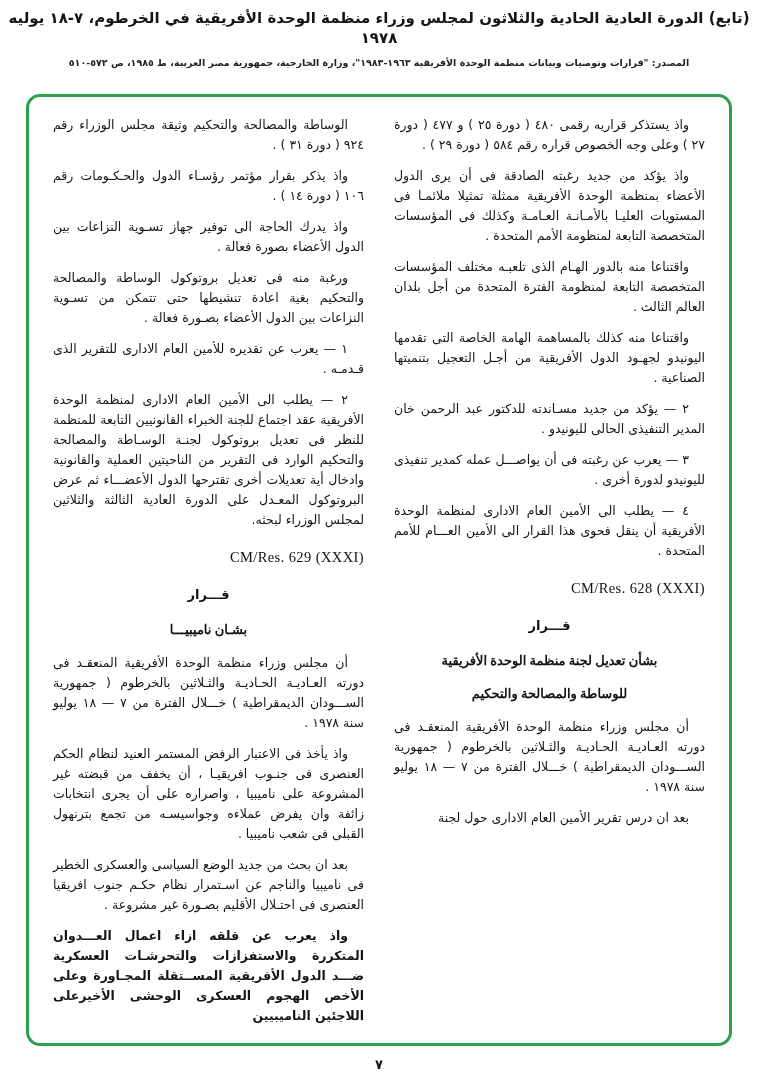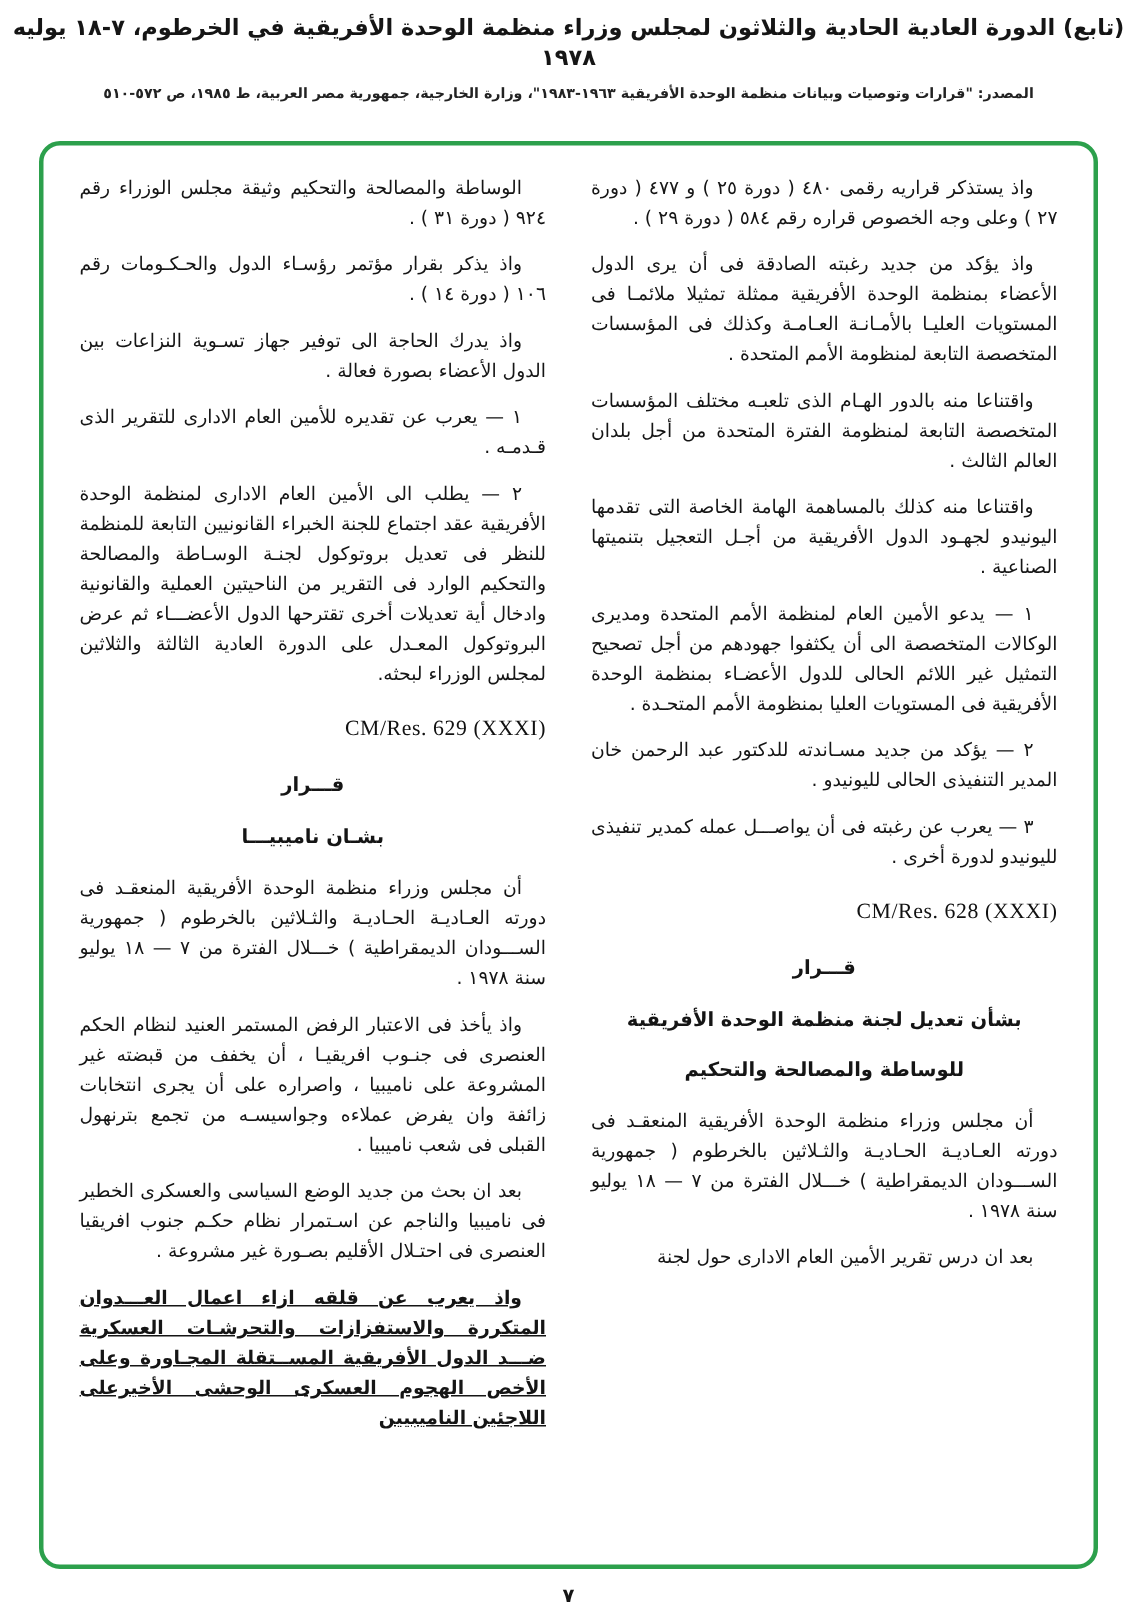--- a/index.html
+++ b/index.html
@@ -56,21 +56,20 @@
     font-size: 12.5px;
     line-height: 1.6;
     text-align: justify;
   }
   .block.p {
     margin: 0 0 11px 0;
     text-indent: 16px;
   }
   .block.bold {
     font-weight: bold;
-    text-decoration: underline;
   }
   .block.ref {
     direction: ltr;
     text-align: right;
     font-family: "Liberation Serif", serif;
     font-size: 14.5px;
     letter-spacing: 0.4px;
     margin: 16px 0 16px 0;
     text-indent: 0;
     color: #111;
@@ -81,20 +80,21 @@
     font-size: 13px;
     margin: 4px 0 14px 0;
     letter-spacing: 1px;
   }
   .block.subheading {
     text-align: center;
     font-weight: bold;
     font-size: 13px;
     margin: 0 0 12px 0;
     line-height: 1.6;
+    font-family: Liberation Serif, serif;
   }
   .page-number {
     position: absolute;
     bottom: 6px;
     left: 0;
     right: 0;
     text-align: center;
     font-weight: bold;
     font-size: 13px;
   }
@@ -109,34 +109,35 @@
     <div class="header-line2">المصدر: "قرارات وتوصيات وبيانات منظمة الوحدة الأفريقية ١٩٦٣-١٩٨٣"، وزارة الخارجية، جمهورية مصر العربية، ط ١٩٨٥، ص ٥٧٢-٥١٠</div>
   </div>
 
   <div class="content-frame" style="border-color: rgb(44, 160, 76);">
     <div class="text-columns">
       <div class="col" id="col-right">
           <div class="block p">واذ يستذكر قراريه رقمى ٤٨٠ ( دورة ٢٥ ) و ٤٧٧ ( دورة ٢٧ ) وعلى وجه الخصوص قراره رقم ٥٨٤ ( دورة ٢٩ ) .</div>
           <div class="block p">واذ يؤكد من جديد رغبته الصادقة فى أن يرى الدول الأعضاء بمنظمة الوحدة الأفريقية ممثلة تمثيلا ملائمـا فى المستويات العليـا بالأمـانـة العـامـة وكذلك فى المؤسسات المتخصصة التابعة لمنظومة الأمم المتحدة .</div>
           <div class="block p">واقتناعا منه بالدور الهـام الذى تلعبـه مختلف المؤسسات المتخصصة التابعة لمنظومة الفترة المتحدة من أجل بلدان العالم الثالث .</div>
           <div class="block p">واقتناعا منه كذلك بالمساهمة الهامة الخاصة التى تقدمها اليونيدو لجهـود الدول الأفريقية من أجـل التعجيل بتنميتها الصناعية .</div>
-          <div class="block p">١ — يدعو الأمين العام لمنظمة الأمم المتحدة ومديرى الوكالات المتخصصة الى أن يكثفوا جهودهم من أجل تصحيح التمثيل غير اللائم الحالى للدول الأعضـاء بمنظمة الوحدة الأفريقية فى المستويات العليا بمنظومة الأمم المتحـدة .</div>
           <div class="block p">٢ — يؤكد من جديد مسـاندته للدكتور عبد الرحمن خان المدير التنفيذى الحالى لليونيدو .</div>
           <div class="block p">٣ — يعرب عن رغبته فى أن يواصـــل عمله كمدير تنفيذى لليونيدو لدورة أخرى .</div>
+          <div class="block p">٤ — يطلب الى الأمين العام الادارى لمنظمة الوحدة الأفريقية أن ينقل فحوى هذا القرار الى الأمين العـــام للأمم المتحدة .</div>
           <div class="block ref">CM/Res. 628 (XXXI)</div>
           <div class="block heading">قـــرار</div>
           <div class="block subheading">بشأن تعديل لجنة منظمة الوحدة الأفريقية</div>
           <div class="block subheading">للوساطة والمصالحة والتحكيم</div>
           <div class="block p">أن مجلس وزراء منظمة الوحدة الأفريقية المنعقـد فى دورته العـاديـة الحـاديـة والثـلاثين بالخرطوم ( جمهورية الســـودان الديمقراطية ) خـــلال الفترة من ٧ — ١٨ يوليو سنة ١٩٧٨ .</div>
           <div class="block p">بعد ان درس تقرير الأمين العام الادارى حول لجنة</div>
         </div>
       <div class="col" id="col-left">
           <div class="block p">الوساطة والمصالحة والتحكيم وثيقة مجلس الوزراء رقم ٩٢٤ ( دورة ٣١ ) .</div>
           <div class="block p">واذ يذكر بقرار مؤتمر رؤسـاء الدول والحـكـومات رقم ١٠٦ ( دورة ١٤ ) .</div>
           <div class="block p">واذ يدرك الحاجة الى توفير جهاز تسـوية النزاعات بين الدول الأعضاء بصورة فعالة .</div>
+          <div class="block p">ورغبة منه فى تعديل بروتوكول الوساطة والمصالحة والتحكيم بغية اعادة تنشيطها حتى تتمكن من تسـوية النزاعات بين الدول الأعضاء بصـورة فعالة .</div>
           <div class="block p">١ — يعرب عن تقديره للأمين العام الادارى للتقرير الذى قـدمـه .</div>
           <div class="block p">٢ — يطلب الى الأمين العام الادارى لمنظمة الوحدة الأفريقية عقد اجتماع للجنة الخبراء القانونيين التابعة للمنظمة للنظر فى تعديل بروتوكول لجنـة الوسـاطة والمصالحة والتحكيم الوارد فى التقرير من الناحيتين العملية والقانونية وادخال أية تعديلات أخرى تقترحها الدول الأعضـــاء ثم عرض البروتوكول المعـدل على الدورة العادية الثالثة والثلاثين لمجلس الوزراء لبحثه.</div>
           <div class="block ref">CM/Res. 629 (XXXI)</div>
           <div class="block heading">قـــرار</div>
           <div class="block subheading">بشـان ناميبيـــا</div>
           <div class="block p">أن مجلس وزراء منظمة الوحدة الأفريقية المنعقـد فى دورته العـاديـة الحـاديـة والثـلاثين بالخرطوم ( جمهورية الســـودان الديمقراطية ) خـــلال الفترة من ٧ — ١٨ يوليو سنة ١٩٧٨ .</div>
           <div class="block p">واذ يأخذ فى الاعتبار الرفض المستمر العنيد لنظام الحكم العنصرى فى جنـوب افريقيـا ، أن يخفف من قبضته غير المشروعة على ناميبيا ، واصراره على أن يجرى انتخابات زائفة وان يفرض عملاءه وجواسيسـه من تجمع بترنهول القبلى فى شعب ناميبيا .</div>
           <div class="block p">بعد ان بحث من جديد الوضع السياسى والعسكرى الخطير فى ناميبيا والناجم عن اسـتمرار نظام حكـم جنوب افريقيا العنصرى فى احتـلال الأقليم بصـورة غير مشروعة .</div>
           <div class="block p bold">واذ يعرب عن قلقه ازاء اعمال العـــدوان المتكررة والاستفزازات والتحرشـات العسكرية ضـــد الدول الأفريقية المســتقلة المجـاورة وعلى الأخص الهجوم العسكرى الوحشى الأخيرعلى اللاجئين الناميبيين</div>
         </div>

